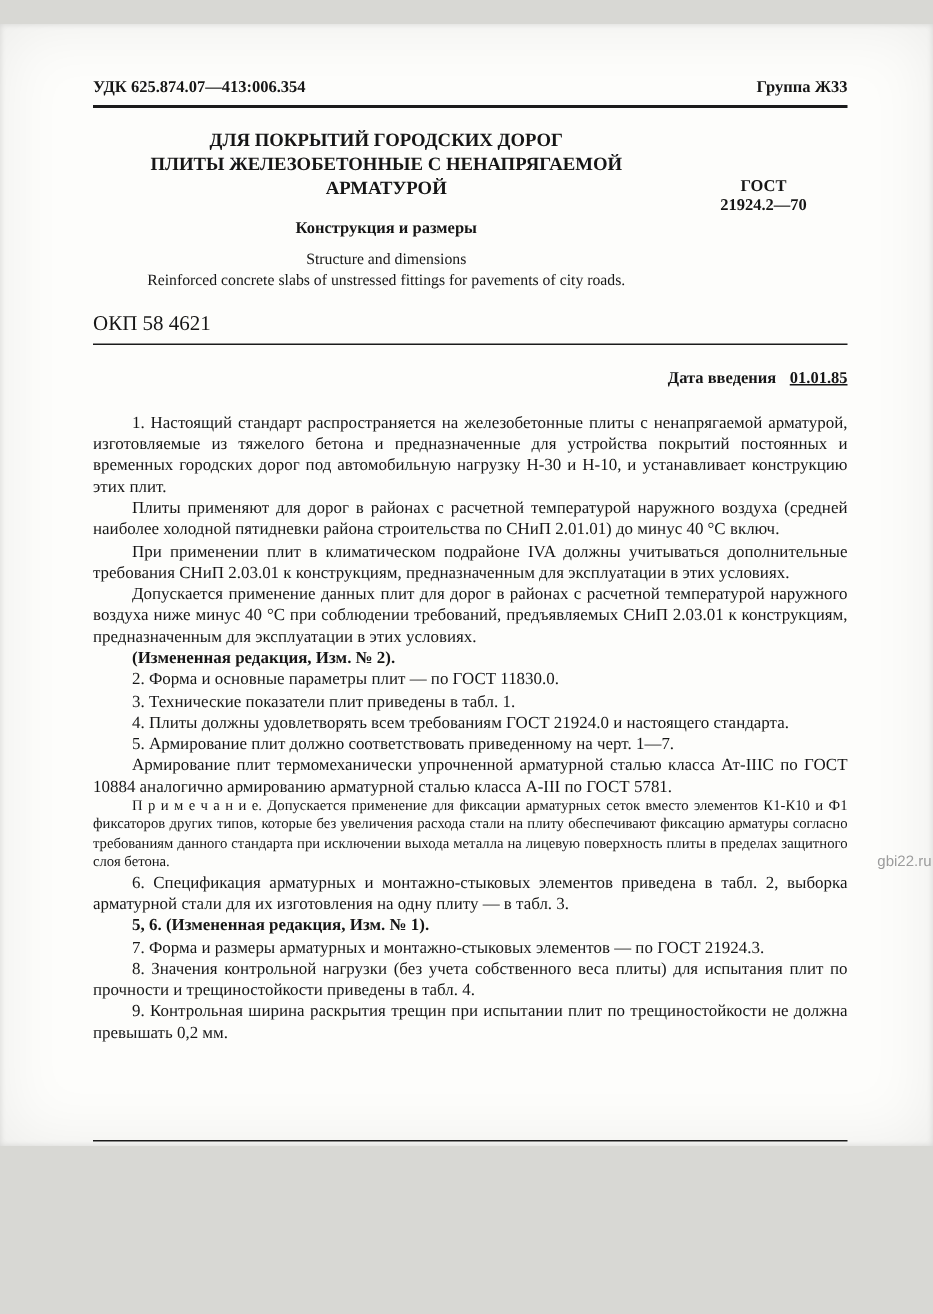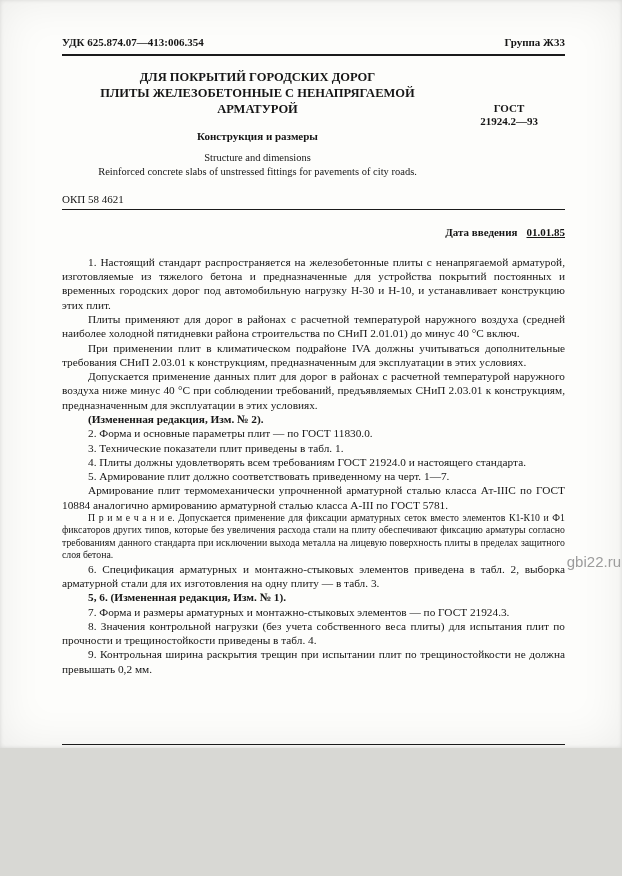--- a/index.html
+++ b/index.html
@@ -1,19 +1,19 @@
 <!DOCTYPE html>
 <html lang="ru"><head>
 <meta charset="utf-8">
 <style>
   html,body { margin:0; padding:0; background:#d8d8d4; }
   .page {
     position:relative;
     width:622px; height:748px;
-    margin:0 auto;
+    margin:16px auto;
     background:#fdfdfb;
     box-shadow: inset 0 0 45px rgba(0,0,0,0.07), inset 0 0 4px rgba(0,0,0,0.12);
     font-family:"Liberation Serif", serif;
     color:#161616;
     overflow:hidden;
   }
   .content { padding:36px 57px 0 62px; }
 
   .meta-row { display:flex; justify-content:space-between; font-weight:bold; font-size:11px; }
 
@@ -24,38 +24,38 @@
   .rule-heavy { border:0; border-top:2px solid #1b1b1b; margin:6px 0 0 0; }
   .rule-light { border:0; border-top:1.5px solid #1b1b1b; margin:4px 0 0 0; }
 
   .title-section { display:flex; margin-top:13px; }
   .title-left { flex:1; text-align:center; }
   .doc-title { font-weight:bold; font-size:12.5px; line-height:1.28; }
   .doc-subtitle { font-weight:bold; font-size:11px; margin-top:13px; }
   .title-en { font-size:10.5px; line-height:1.32; margin-top:9px; }
   .gost-block { width:112px; text-align:center; font-weight:bold; font-size:11px; line-height:1.22; margin-top:33px; }
 
-  .okp { font-size:11px; margin-top:14px; }
+  .okp { font-size:14px; margin-top:14px; }
 
   .date-row { text-align:right; font-weight:bold; font-size:11px; margin-top:16px; }
   .date-value { text-decoration:underline; margin-left:9px; }
 
   .body-text { margin-top:17px; font-size:11.3px; line-height:14.3px; text-align:justify; }
   .body-text p { margin:0; text-indent:26px; }
   .body-text p.bold { font-weight:bold; }
   .note { font-size:9.8px; line-height:12.4px; text-align:justify; text-indent:26px; margin:5px 0 5px 0; }
 
   .footer-rule { position:absolute; left:62px; right:57px; top:744px; border:0; border-top:1.5px solid #1b1b1b; margin:0; }
   .footer-row { position:absolute; left:62px; right:42px; top:753px; display:flex; justify-content:space-between; font-weight:bold; font-size:10.5px; }
   .page-num { position:absolute; left:0; right:0; top:777px; text-align:center; font-size:10.5px; }
 
   .watermark {
     position:absolute; right:1px; top:553px;
     font-family:"Liberation Sans", sans-serif;
-    font-size:15px; color:#9c9c9c;
+    font-size:10px; color:#9c9c9c;
   }
 </style>
 </head>
 <body>
 
 <div class="page">
   <div class="content">
 
     <div class="meta-row">
       <span>УДК 625.874.07—413:006.354</span>
@@ -72,21 +72,21 @@
           <div>ПЛИТЫ ЖЕЛЕЗОБЕТОННЫЕ С НЕНАПРЯГАЕМОЙ АРМАТУРОЙ</div>
         </div>
         <div class="doc-subtitle">Конструкция и размеры</div>
         <div class="title-en">
           <div>Structure and dimensions</div>
           <div>Reinforced concrete slabs of unstressed fittings for pavements of city roads.</div>
         </div>
       </div>
       <div class="gost-block">
         <div>ГОСТ</div>
-        <div>21924.2—93</div>
+        <div>21924.2—70</div>
       </div>
     </div>
 
     <div class="okp">ОКП 58 4621</div>
 
     <hr class="rule-light">
 
     <div class="date-row">
       <span>Дата введения</span><span class="date-value">01.01.85</span>
     </div>

